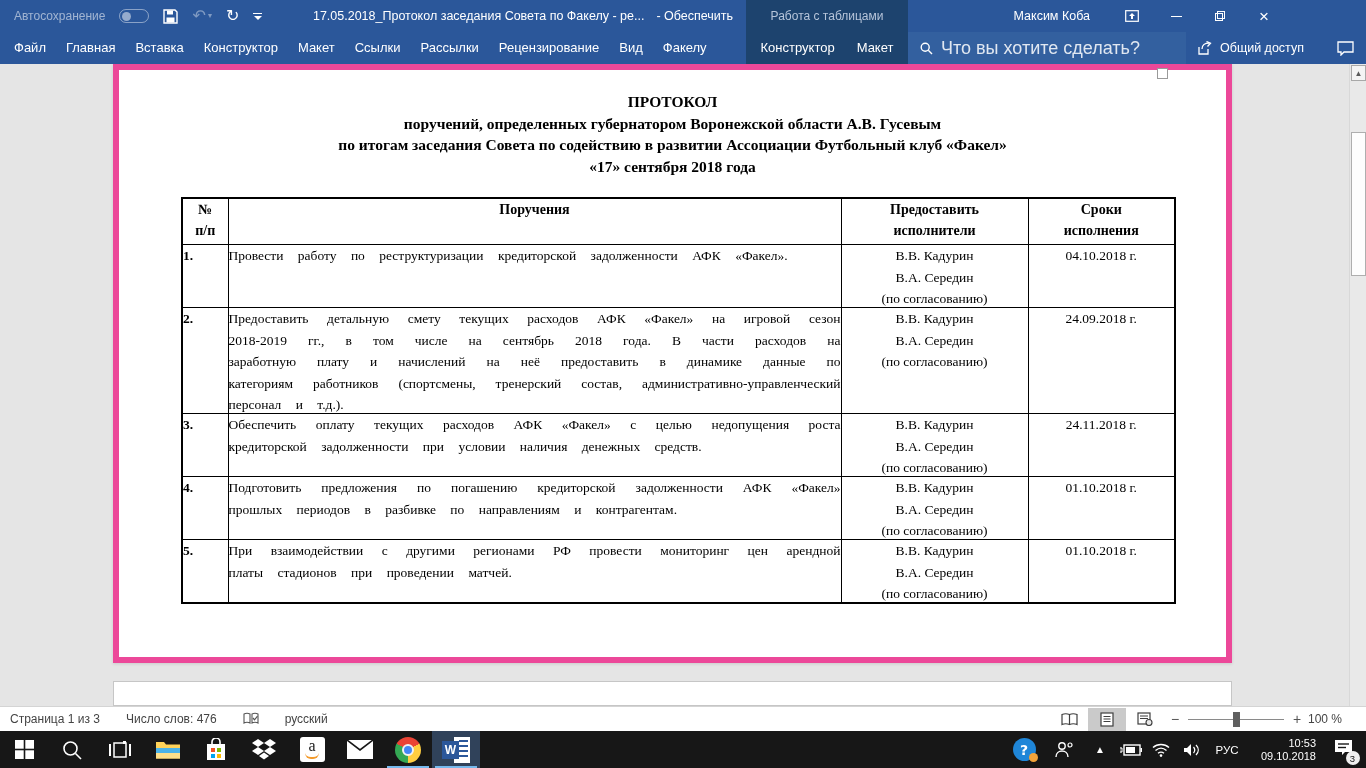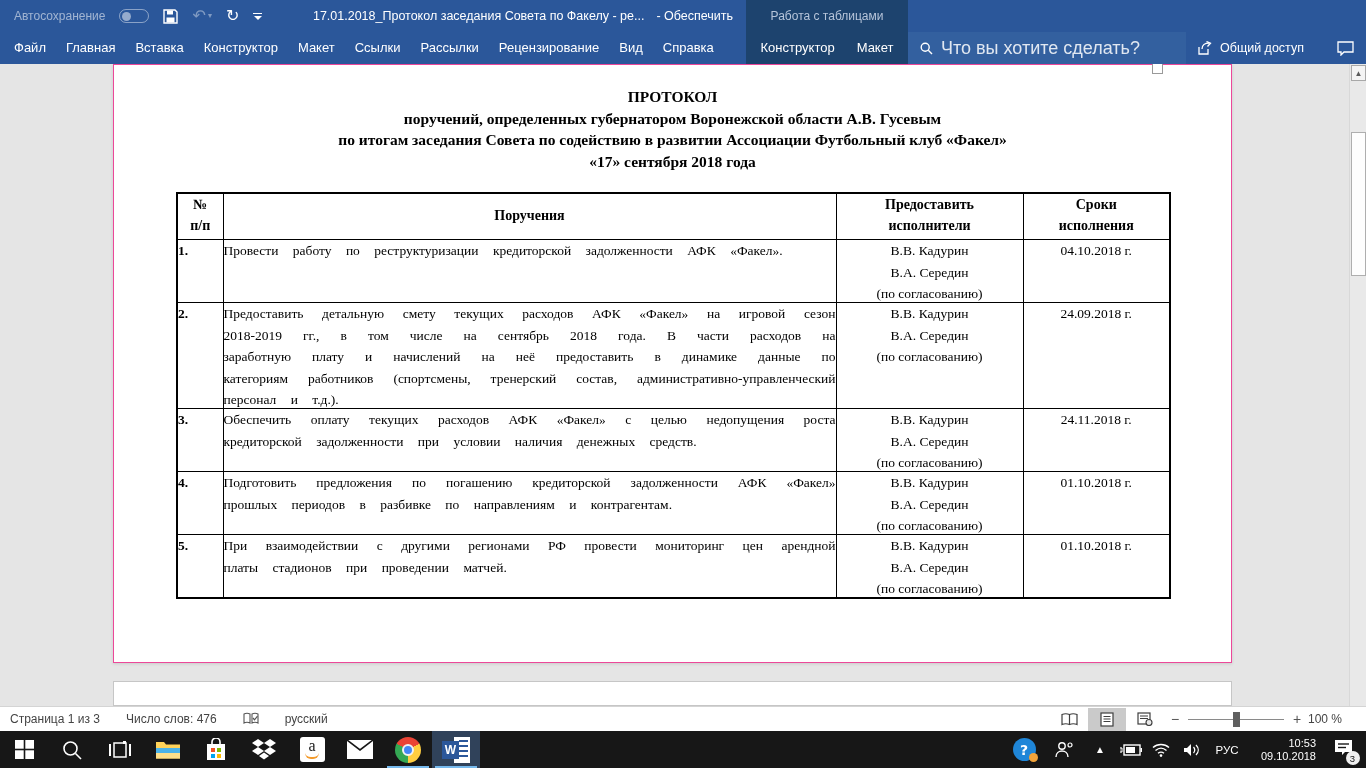--- a/index.html
+++ b/index.html
@@ -36,21 +36,21 @@
   .tabs-contextual { position:absolute; left:746px; top:0; width:162px; height:32px; display:flex; justify-content:center; }
   .tabs-contextual .rtab { padding:0 11px; }
   .tellme { position:absolute; left:908px; top:0; width:278px; height:32px; background:#33609f; display:flex; align-items:center; padding-left:12px; gap:8px; }
   .tellme input { background:transparent; border:none; outline:none; color:#86efac; font-size:18px; width:220px; font-family:inherit; }
   .tellme input::placeholder { color:rgba(255,255,255,.85); }
   .share-group { position:absolute; right:62px; top:0; height:32px; display:flex; align-items:center; gap:7px; font-size:12.5px; }
   .comment-btn { position:absolute; right:12px; top:0; height:32px; display:flex; align-items:center; }
 
   
   .doc-area { position:absolute; left:0; top:64px; width:1366px; height:642px; background:#e5e5e5; overflow:hidden; }
-  .page { position:absolute; left:113px; top:0; width:1119px; height:599px; background:#fff; border:1px solid #ec4899; box-shadow:0 1px 3px rgba(0,0,0,.12); }
+  .page { position:absolute; left:113px; top:0; width:1119px; height:599px; background:#fff; border:6px solid #ec4899; box-shadow:0 1px 3px rgba(0,0,0,.12); }
   .page2 { position:absolute; left:113px; top:617px; width:1119px; height:25px; background:#fff; border:1px solid #c6c6c6; }
   .table-handle { position:absolute; left:1038px; top:-2px; width:11px; height:11px; background:#fff; border:1px solid #9a9a9a; }
   .doc-title { margin-top:21px; text-align:center; font-family:"Liberation Serif","DejaVu Serif",serif; font-weight:bold; font-size:15.5px; line-height:21.5px; color:#000; }
   .doc-table { border-collapse:collapse; table-layout:fixed; width:993px; margin:20px 0 0 62px;
                font-family:"Liberation Serif","DejaVu Serif",serif; font-size:13.5px; line-height:21.6px; color:#000; border:2px solid #000; }
   .doc-table td, .doc-table th { border:1px solid #000; vertical-align:top; padding:0; }
   .cellbox { overflow:hidden; }
   .th-cell { font-weight:bold; font-size:14px; text-align:center; white-space:pre-line; line-height:21px; padding-top:2px; }
   .num-cell { font-weight:bold; padding:1px 2px 0 8px; }
   .task-cell { text-align:justify; word-spacing:11px; padding:1px 6px 0 7px;margin-left:28px; }
@@ -117,38 +117,57 @@
           </svg>
       </span>
       <span class="qat-icon dim" style="font-size:16px;">↶<span style="font-size:8px;margin-left:2px;">▾</span></span>
       <span class="qat-icon" style="font-size:16px;">↻</span>
       <span class="qat-caret">
           <span class="bar"></span>
           <span class="tri"></span>
         </span>
     </div>
     <div class="title-center">
-      <span>17.01.2018_Протокол заседания Совета по Факелу  -  ре...</span>
+      <span>17.05.2018_Протокол заседания Совета по Факелу  -  ре...</span>
       <span>-  Обеспечить</span>
     </div>
     <div class="contextual-label" style="position:relative;">Работа с таблицами</div>
+    <div class="titlebar-right">
+      <span class="user-name">Максим Коба</span>
+      <span class="win-btn">
+        <svg width="14" height="12" viewBox="0 0 14 12">
+            <rect x="0.7" y="0.7" width="12.6" height="10.6" fill="none" stroke="#fff" stroke-width="1.2"></rect>
+            <path d="M7 3 l3 3 h-2 v3 h-2 v-3 h-2 z" fill="#fff"></path>
+          </svg>
+      </span>
+      <span class="win-btn">
+          <span class="min-glyph"></span>
+        </span>
+      <span class="win-btn">
+          <span class="restore-glyph">
+            <span class="f"></span>
+            <span class="b"></span>
+          </span>
+        </span>
+      <span class="win-btn close-glyph">×</span>
+    </div>
   </div>
 
   <div class="tabrow">
     <div class="tabs-main">
       <span class="rtab">Файл</span>
       <span class="rtab">Главная</span>
       <span class="rtab">Вставка</span>
       <span class="rtab">Конструктор</span>
       <span class="rtab">Макет</span>
       <span class="rtab">Ссылки</span>
       <span class="rtab">Рассылки</span>
       <span class="rtab">Рецензирование</span>
       <span class="rtab">Вид</span>
-      <span class="rtab">Справка</span>
+      <span class="rtab">Факелу</span>
     </div>
     <div class="tabs-contextual">
       <span class="rtab">Конструктор</span>
       <span class="rtab">Макет</span>
     </div>
     <div class="tellme">
       <span style="display:flex;">
         <svg width="13" height="13" viewBox="0 0 13 13">
             <circle cx="5.2" cy="5.2" r="4" fill="none" stroke="#fff" stroke-width="1.4"></circle>
             <line x1="8.3" y1="8.3" x2="12" y2="12" stroke="#fff" stroke-width="1.4"></line>
@@ -189,21 +208,21 @@
       <colgroup>
           <col style="width:46px">
           <col style="width:613px">
           <col style="width:187px">
           <col style="width:147px">
         </colgroup>
       <tbody>
           <tr>
         <td class="th-cell"><div class="cellbox" style="height:45px">№
 п/п</div></td>
-        <td class="th-cell"><div class="cellbox" style="height:45px;padding-top:11px">Поручения</div></td>
+        <td class="th-cell"><div class="cellbox" style="height:45px;">Поручения</div></td>
         <td class="th-cell"><div class="cellbox" style="height:45px">Предоставить
 исполнители</div></td>
         <td class="th-cell"><div class="cellbox" style="height:45px">Сроки
 исполнения</div></td>
       </tr>
       <tr>
         <td class="num-cell">
               <div class="cellbox" style="height:62px">1.</div>
             </td>
         <td class="task-cell">

